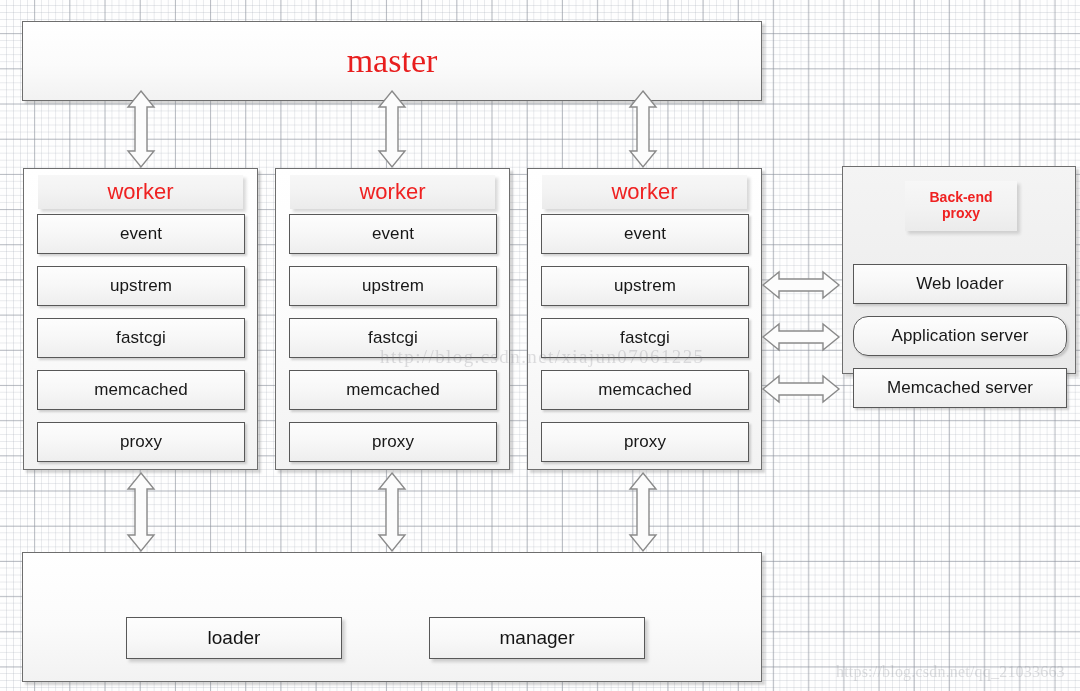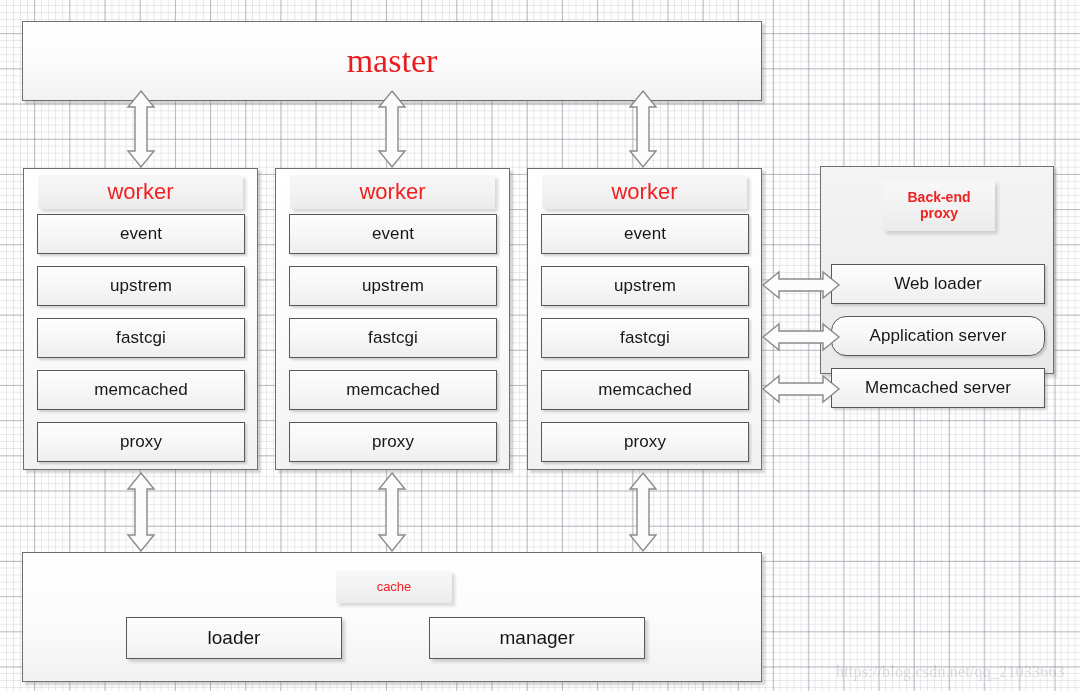--- a/index.html
+++ b/index.html
@@ -170,21 +170,21 @@
 
   <div class="panel" style="left:527px; top:168px; width:235px; height:302px;">
     <div class="chip worker-title" style="left:14px; top:6px; width:205px; height:34px;">worker</div>
     <div class="row" style="left:13px; top:45px; width:208px; height:40px;">event</div>
     <div class="row" style="left:13px; top:97px; width:208px; height:40px;">upstrem</div>
     <div class="row" style="left:13px; top:149px; width:208px; height:40px;">fastcgi</div>
     <div class="row" style="left:13px; top:201px; width:208px; height:40px;">memcached</div>
     <div class="row" style="left:13px; top:253px; width:208px; height:40px;">proxy</div>
   </div>
 
-  <div class="panel grey" style="left:820px; top:166px; width:234px; height:208px;">
+  <div class="panel grey" style="left:842px; top:166px; width:234px; height:208px;">
     <div class="chip backend-title" style="left:62px; top:14px; width:112px; height:50px; flex-direction:column;">
       <span>Back-end</span>
       <span>proxy</span>
     </div>
     <div class="row" style="left:10px; top:97px; width:214px; height:40px;">Web loader</div>
     <div class="row" style="left:10px; top:149px; width:214px; height:40px;border-radius:15px;">Application server</div>
     <div class="row" style="left:10px; top:201px; width:214px; height:40px;">Memcached server</div>
   </div>
 
   <div class="arrow" style="left:762px; top:270px; width:78px; height:30px;">
@@ -213,20 +213,20 @@
       <polygon points="15,1 28,17 21,17 21,63 28,63 15,79 2,63 9,63 9,17 2,17" fill="#fcfcfc" stroke="#8a8a8a" stroke-width="1.4" stroke-linejoin="miter"></polygon>
     </svg>
   </div>
   <div class="arrow" style="left:628px; top:472px; width:30px; height:80px;">
     <svg width="30" height="80" viewBox="0 0 30 80">
       <polygon points="15,1 28,17 21,17 21,63 28,63 15,79 2,63 9,63 9,17 2,17" fill="#fcfcfc" stroke="#8a8a8a" stroke-width="1.4" stroke-linejoin="miter"></polygon>
     </svg>
   </div>
 
   <div class="panel" style="left:22px; top:552px; width:740px; height:130px;">
-    <div class="chip cache-title" style="left:313px; top:18px; width:116px; height:32px;">cache</div>
     <div class="cache-child" style="left:406px; top:64px; width:216px; height:42px;">manager</div>
     <div class="cache-child" style="left:103px; top:64px; width:216px; height:42px;">loader</div>
   </div>
 
+  <div class="watermark" id="wm-center">http://blog.csdn.net/xiajun07061225</div>
   <div class="watermark" id="wm-corner">https://blog.csdn.net/qq_21033663</div>
 
 </div>
 
 </body></html>

